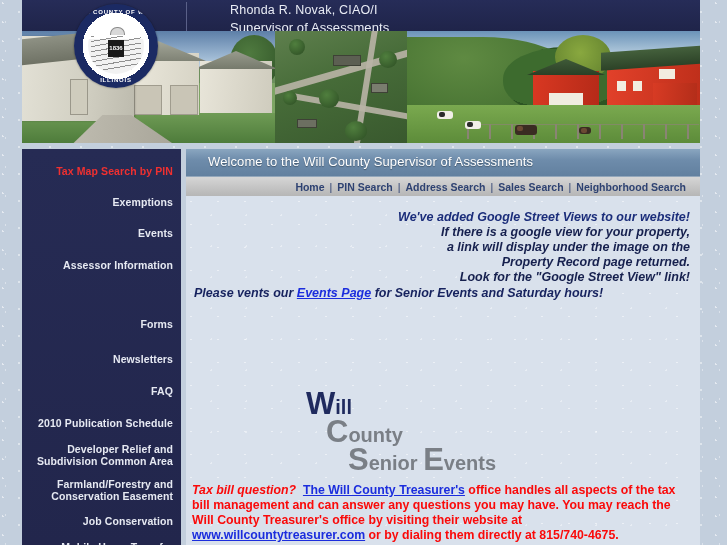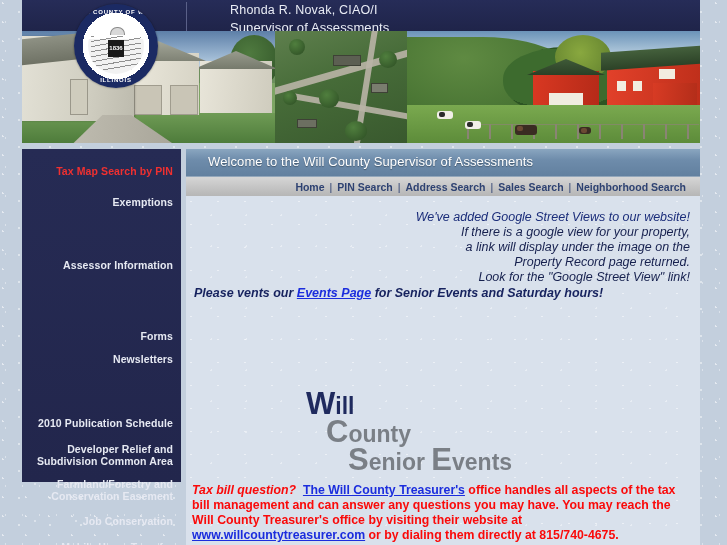--- a/index.html
+++ b/index.html
@@ -343,21 +343,21 @@
     position: absolute; left: 2px; top: 1px;
     width: 6px; height: 5px; border-radius: 2px;
     background: #2b2b2b;
   }
   .cow.dark::after { background: #6b4a33; }
 
   
   .sidebar {
     position: absolute;
     left: 0; top: 149px;
-    width: 159px; height: 333px;
+    width: 159px; height: 396px;
     background: #252a52;
     background-image: linear-gradient(180deg,#262b54 0%, #22264c 100%);
     padding: 0;
   }
   .side-item {
     position: absolute;
     right: 8px;
     width: 145px;
     text-align: right;
     font-size: 10.5px;
@@ -424,21 +424,21 @@
     background-size: 27px 23px, 35px 31px;
   }
   .promo {
     position: absolute;
     right: 10px; top: 14px;
     width: 430px;
     text-align: right;
     color: #1b2d7a;
     font-size: 12.5px;
     font-style: italic;
-    font-weight: normal;
+    font-weight: bold;
     line-height: 1.2;
   }
   .promo .l1 { color: #1b2d7a; }
   .promo .rest { color: #16204e; }
 
   .events-line {
     position: absolute;
     left: 8px; top: 90px;
     font-size: 12.5px;
     font-style: italic;
@@ -454,21 +454,21 @@
   .senior-logo {
     position: absolute;
     left: 120px; top: 190px;
     width: 260px; height: 90px;
     font-family: "Liberation Sans", sans-serif;
     font-weight: bold;
     color: #7a7f86;
   }
   .senior-logo .ln { position: absolute; white-space: nowrap; }
   .senior-logo .cap { font-size: 31px; }
-  .senior-logo .rest2 { font-size: 23px; }
+  .senior-logo .rest2 { font-size: 20px; }
   .senior-logo .navy { color: #1f2a5e; }
   .lw { left: 0;   top: 0; }
   .lc { left: 20px; top: 28px; }
   .ls { left: 42px; top: 56px; }
 
   .taxnote {
     position: absolute;
     left: 6px; bottom: 2px;
     width: 502px;
     font-size: 12.3px;
@@ -567,23 +567,25 @@
       <div class="cow dark" style="left:108px;top:94px;width:22px;height:10px"></div>
       <div class="cow dark" style="left:172px;top:96px;width:12px;height:7px"></div>
     </div>
 
   </div>
 
   <div class="sidebar">
 
   <div class="side-item first" style="top: 16px; color: rgb(240, 48, 48);">Tax Map Search by PIN</div>
       <div class="side-item" style="top: 47px;">Exemptions</div>
+      <div class="side-item" style="top: 78px;">Events</div>
       <div class="side-item" style="top: 110px;">Assessor Information</div>
-      <div class="side-item" style="top: 181px;">Forms</div>
+      <div class="side-item" style="top: 169px;">Forms</div>
       <div class="side-item" style="top: 204px;">Newsletters</div>
+      <div class="side-item" style="top: 236px;">FAQ</div>
       <div class="side-item" style="top: 268px;">2010 Publication Schedule</div>
       <div class="side-item" style="top: 294px;">Developer Relief and<br>Subdivision Common Area</div>
       <div class="side-item" style="top: 329px;">Farmland/Forestry and<br>Conservation Easement</div>
       <div class="side-item" style="top: 366px;">Job Conservation</div>
       <div class="side-item" style="top: 392px;">Mobile Home Transfer</div>
     </div>
 
   <div class="content">
 
     <div class="welcome-bar">

